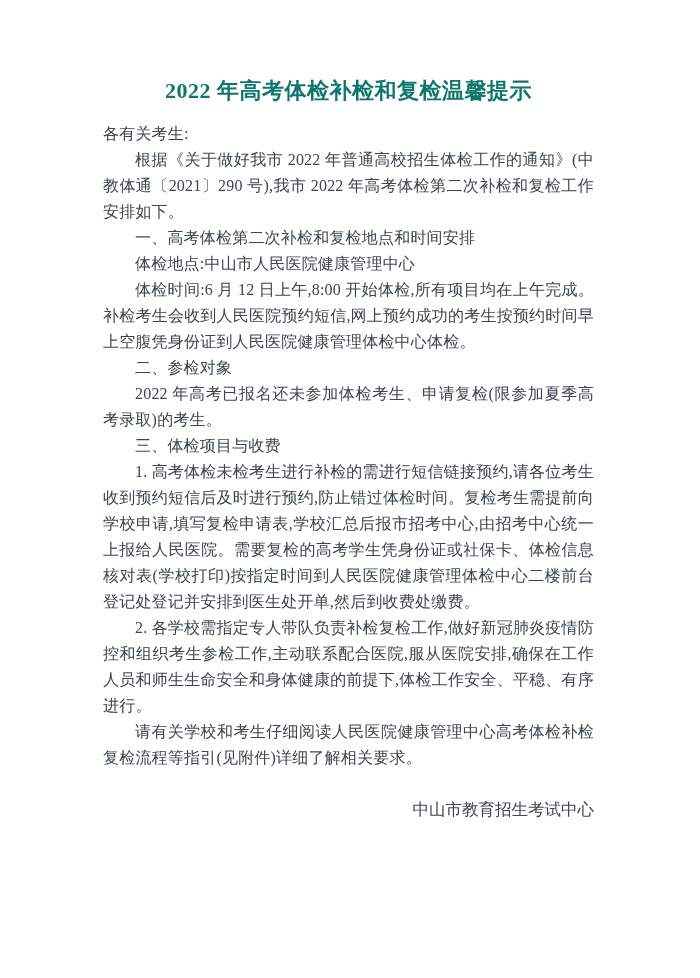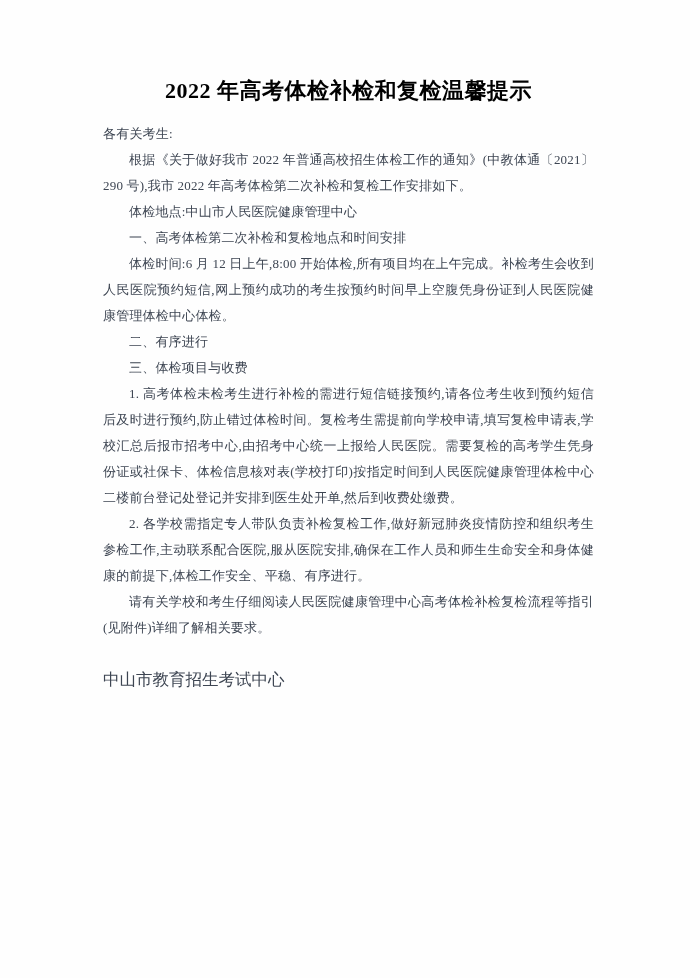--- a/index.html
+++ b/index.html
@@ -17,39 +17,39 @@
     font-family: "Liberation Serif", "DejaVu Serif", serif;
     color: #3d4552;
     overflow: hidden;
   }
   .doc-title {
     margin: 0 0 15px 0;
     font-size: 22px;
     font-weight: 700;
     text-align: center;
     letter-spacing: 0.5px;
-    color: #000000;
+    color: #0f766e;
     white-space: nowrap;
   }
   .doc-body p {
     margin: 0;
-    font-size: 13px;
+    font-size: 16px;
     line-height: 26px;
     text-align: justify;
     letter-spacing: 0.2px;
   }
   .para {
     text-indent: 2em;
   }
   .salutation {
     text-indent: 0;
   }
   .signature {
     margin-top: 26px;
-    text-align: left;
+    text-align: right;
     font-size: 16.5px;
     line-height: 26px;
   }
   .signature p {
     margin: 0;
   }
   .signature .sig-org {
     padding-right: 0;
   }
   .signature .sig-date {
@@ -62,28 +62,29 @@
 <div class="page">
 
   <h1 class="doc-title">2022 年高考体检补检和复检温馨提示</h1>
 
   <div class="doc-body">
 
     <p class="salutation">各有关考生:</p>
 
     <p class="para">根据《关于做好我市 2022 年普通高校招生体检工作的通知》(中教体通〔2021〕290 号),我市 2022 年高考体检第二次补检和复检工作安排如下。</p>
 
+    <p class="para">一、高考体检第二次补检和复检地点和时间安排</p>
+
     <p class="para">体检地点:中山市人民医院健康管理中心</p>
-
-    <p class="para">一、高考体检第二次补检和复检地点和时间安排</p>
 
     <p class="para">体检时间:6 月 12 日上午,8:00 开始体检,所有项目均在上午完成。补检考生会收到人民医院预约短信,网上预约成功的考生按预约时间早上空腹凭身份证到人民医院健康管理体检中心体检。</p>
 
-    <p class="para">二、有序进行</p>
+    <p class="para">二、参检对象</p>
 
+    <p class="para">2022 年高考已报名还未参加体检考生、申请复检(限参加夏季高考录取)的考生。</p>
 
     <p class="para">三、体检项目与收费</p>
 
 
 
     <p class="para">1. 高考体检未检考生进行补检的需进行短信链接预约,请各位考生收到预约短信后及时进行预约,防止错过体检时间。复检考生需提前向学校申请,填写复检申请表,学校汇总后报市招考中心,由招考中心统一上报给人民医院。需要复检的高考学生凭身份证或社保卡、体检信息核对表(学校打印)按指定时间到人民医院健康管理体检中心二楼前台登记处登记并安排到医生处开单,然后到收费处缴费。</p>
 
     <p class="para">2. 各学校需指定专人带队负责补检复检工作,做好新冠肺炎疫情防控和组织考生参检工作,主动联系配合医院,服从医院安排,确保在工作人员和师生生命安全和身体健康的前提下,体检工作安全、平稳、有序进行。</p>
 
     <p class="para">请有关学校和考生仔细阅读人民医院健康管理中心高考体检补检复检流程等指引(见附件)详细了解相关要求。</p>

